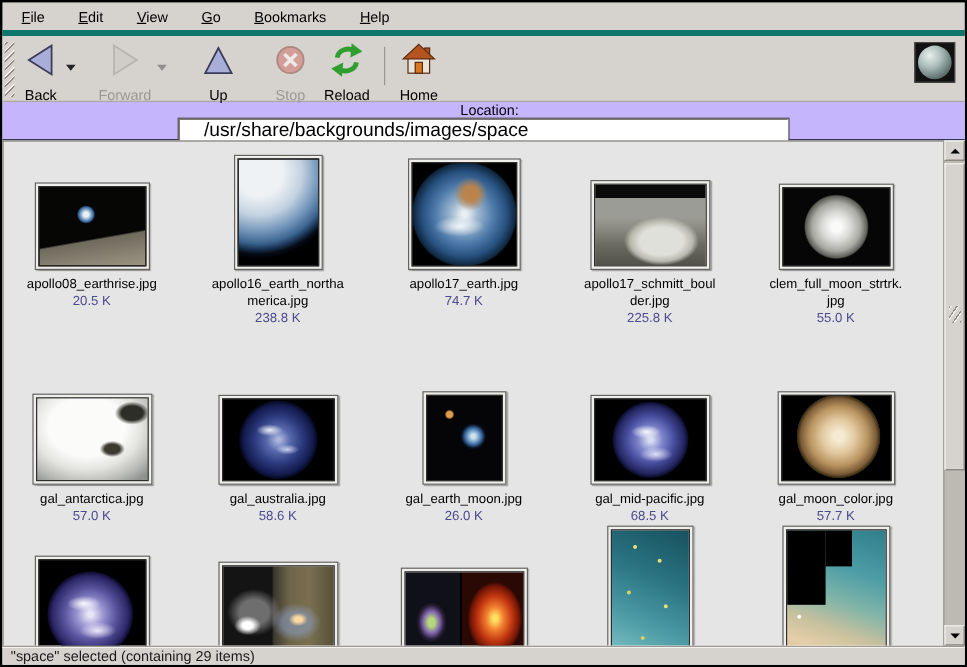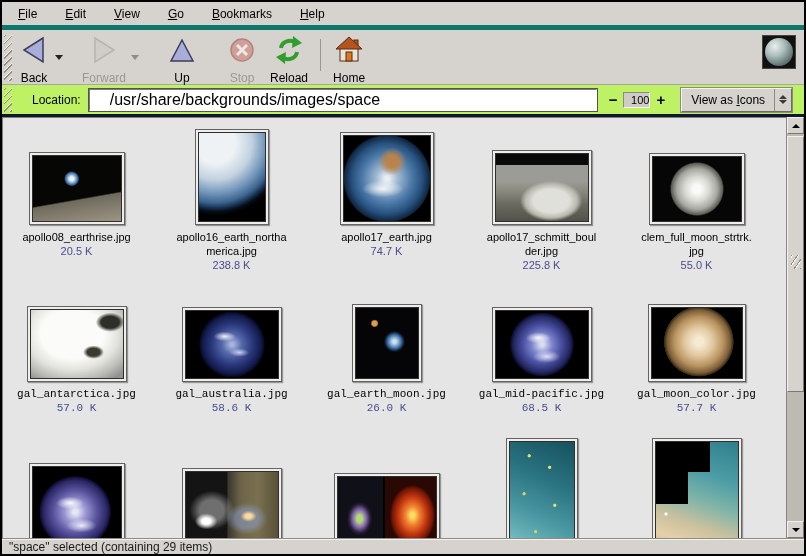--- a/index.html
+++ b/index.html
@@ -21,21 +21,21 @@
   .tb-btn .tb-label { font-size:12px; color:#000; margin-top:1px; }
   .tb-btn.disabled .tb-label { color:#9b9892; }
   .tb-btn.disabled svg { opacity:.5; }
   .tb-chev { margin-top:14px; }
   .tb-sep { width:1px; height:32px; background:#9a9792; margin:6px 8px 0 8px; }
   .throbber { position:absolute; right:8px; top:5px; width:34px; height:34px; background:#111; border:1px solid #444; padding:2px; }
   .throbber .ball { width:28px; height:28px; border-radius:50%;
     background:radial-gradient(circle at 35% 30%, #e9efee 0%, #aebfbc 35%, #6f8280 65%, #3c4a48 90%, #242e2c 100%); }
 
   
-  .locationbar { height:32px; display:flex; align-items:center; border-bottom:3px solid #0f172a; background:#bef264; }
+  .locationbar { height:32px; display:flex; align-items:center; border-bottom:1px solid #0f172a; background:#c4b5fd;flex-direction:column; }
   .loc-handle { width:8px; height:24px; margin:0 2px;
     background:repeating-linear-gradient(135deg,#f4f3f0 0 1px,#8e8b84 1px 2px,transparent 2px 5px); }
   .loc-label { font-size:12px; margin:0 8px 0 18px; color:#000; }
   .loc-entry { width:508px; height:22px; font-family:"Liberation Sans","DejaVu Sans",sans-serif; font-size:16px; padding:0 20px; background:#fff; color:#000;
     border:1px solid #fff; border-top-color:#7c7a74; border-left-color:#7c7a74; outline:1px solid #55534e; }
   .zoom-out,.zoom-in { font-size:15px; font-weight:bold; color:#000; padding:0 4px; margin-left:8px; cursor:default; }
   .zoom-in { margin-left:2px; }
   .zoom-box { width:27px; height:16px; margin-left:2px; background:#cfccc7; border:1px solid #8e8b84; border-bottom-color:#f4f3f0; border-right-color:#f4f3f0;
     font-size:11px; text-align:right; line-height:14px; color:#000; }
   .viewas { height:24px; margin-left:12px; margin-right:6px; display:flex; align-items:center; background:#d6d3ce;
@@ -43,21 +43,21 @@
   .viewas-label { font-size:12px; padding:0 9px; color:#000; white-space:nowrap; }
   .viewas-label .mn { text-decoration:underline; }
   .viewas-arrow { width:17px; align-self:stretch; border-left:1px solid #8e8b84; display:flex; flex-direction:column; align-items:center; justify-content:center; gap:1px; }
   .tri-up { width:0; height:0; border-left:4px solid transparent; border-right:4px solid transparent; border-bottom:4px solid #3a3a3a; }
   .tri-dn { width:0; height:0; border-left:4px solid transparent; border-right:4px solid transparent; border-top:4px solid #3a3a3a; }
 
   
   .content-row { flex:1; display:flex; min-height:0; }
   .viewport { flex:1; background:#e5e5e5; position:relative; overflow:hidden; border-top:1px solid #827f7a; border-left:1px solid #827f7a; }
   .icon-row { position:absolute; left:-4px; width:784px; display:flex; }
-  .row1 { top:11px; } .row2 { top:186px;font-family:Liberation Mono, monospace; } .row3 { top:318px; }
+  .row1 { top:11px; } .row2 { top:208px; } .row3 { top:318px; }
   .cell { width:155px; display:flex; flex-direction:column; align-items:center; }
   .thumb-area { display:flex; align-items:flex-end; justify-content:center; }
   .row1 .thumb-area { height:96px; } .row2 .thumb-area { height:78px; } .row3 .thumb-area { height:125px; }
   .frame { background:#efeeea; border:1px solid #636363; padding:2px; box-shadow:1px 1px 1px rgba(0,0,0,.35); }
   .art { display:block; border:1px solid #2e2e2e; background:#000; }
   .fname { font-size:11px; line-height:14px; color:#000; text-align:center; margin-top:5px; max-width:150px; }
   .fsize { font-size:11px; line-height:15px; color:#4b4b8f; text-align:center; }
 
   
   [data-thumb="earthrise"] { width:90px; height:67px; background:

